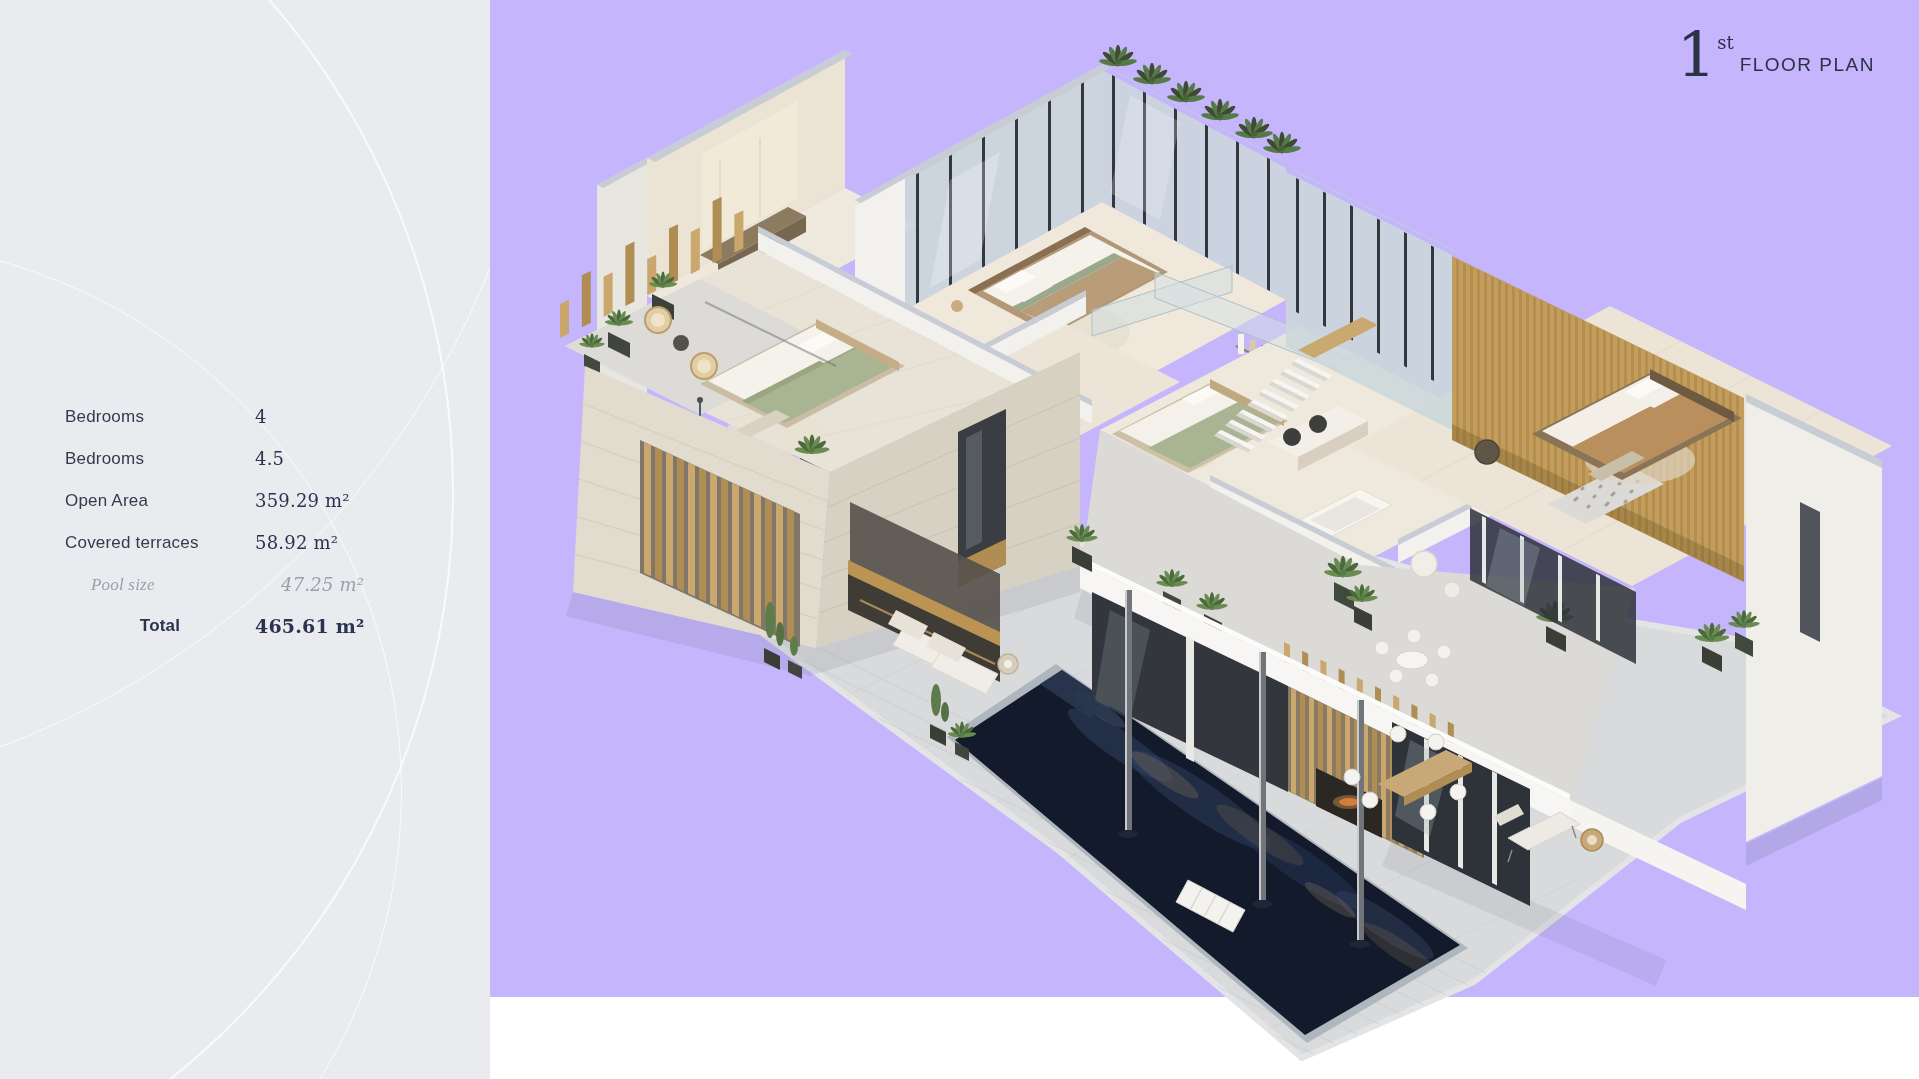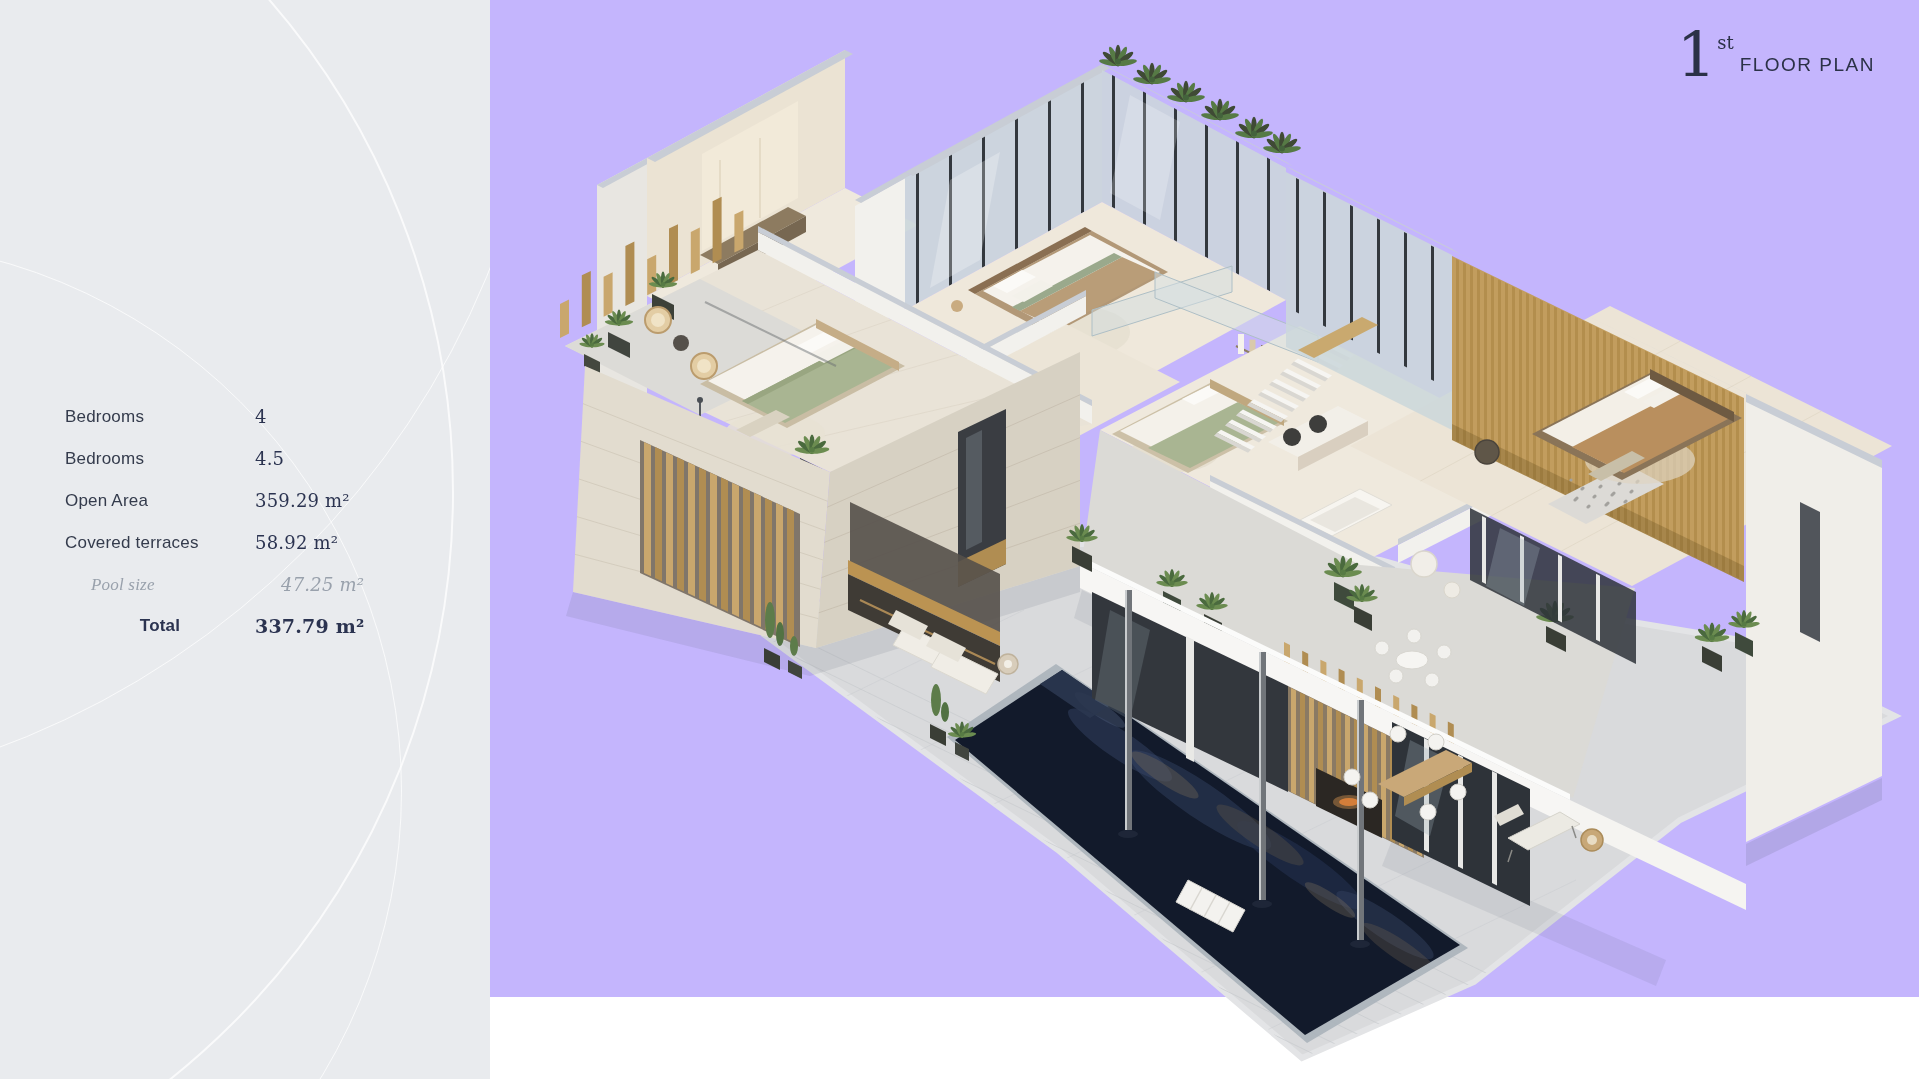--- a/index.html
+++ b/index.html
@@ -57,21 +57,21 @@
       <div class="spec-row">
         <span class="spec-label">Covered terraces</span>
         <span class="spec-value">58.92 m²</span>
       </div>
       <div class="spec-row row-muted">
         <span class="spec-label">Pool size</span>
         <span class="spec-value">47.25 m²</span>
       </div>
       <div class="spec-row row-total">
         <span class="spec-label">Total</span>
-        <span class="spec-value">337.79 m²</span>
+        <span class="spec-value">465.61 m²</span>
       </div>
     </div>
   </div>
 
   <div class="main">
     <svg id="plan-svg" class="plan-svg" width="1429" height="1079" viewBox="490 0 1429 1079">
         <g>
           <polygon points="900,556 818,606 766,636 1058,850 1302,1058 1474,982 1680,820 1895,716 1740,640 1560,610 1380,560 1200,540 1082,544" fill="#d9dadc" fill-opacity="1" stroke="#e3e4e6" stroke-width="6"></polygon>
           <defs>
             <clipPath id="terClip">

